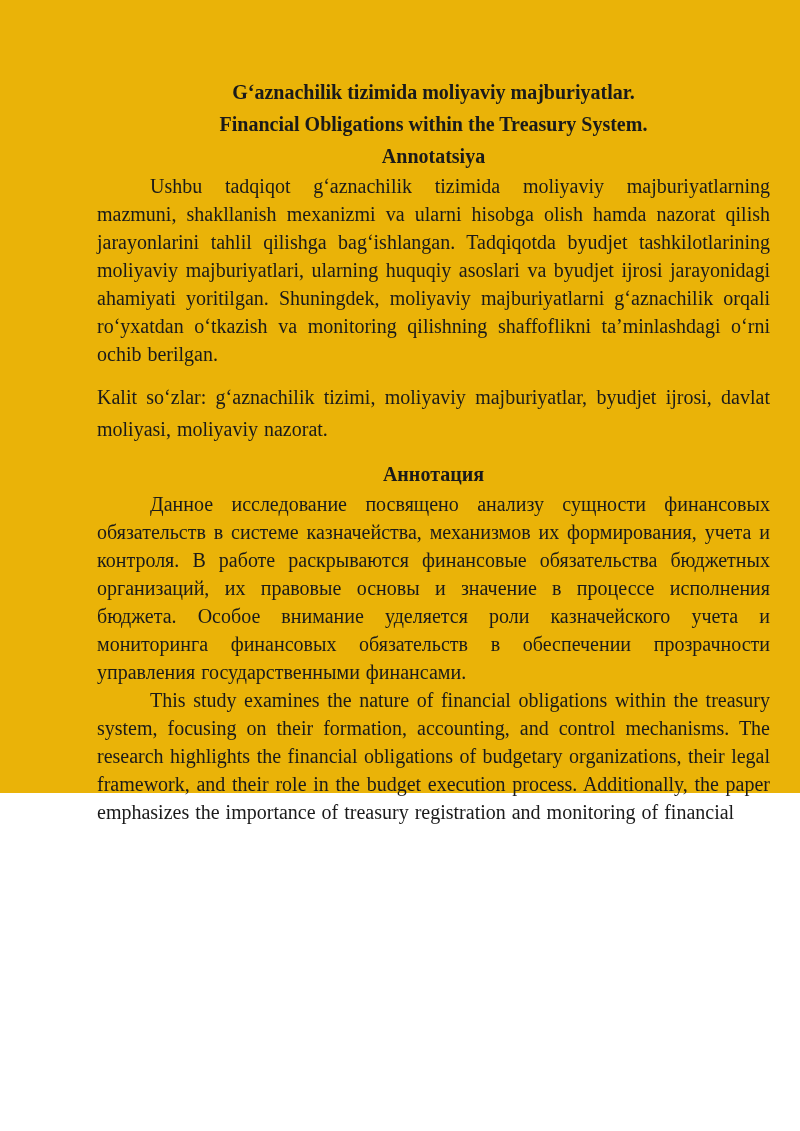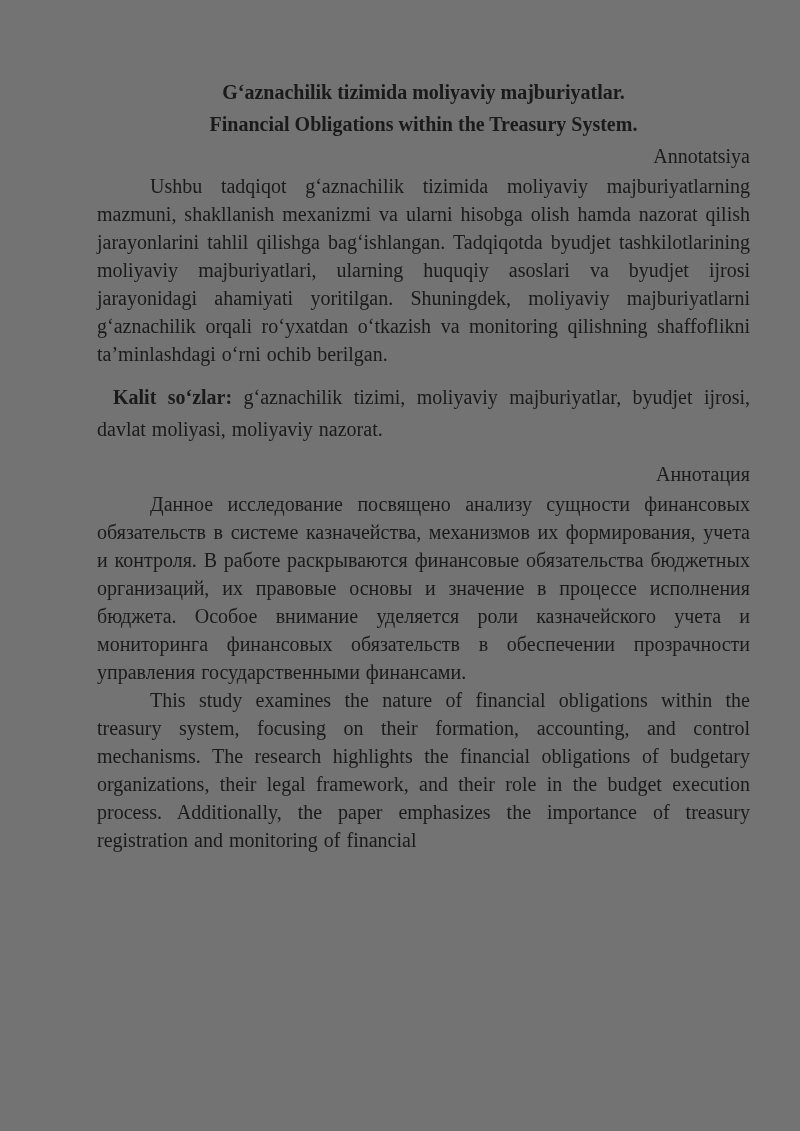--- a/index.html
+++ b/index.html
@@ -10,37 +10,37 @@
   body {
     width: 800px;
     height: 1131px;
     overflow: hidden;
     font-family: "Liberation Serif", "DejaVu Serif", serif;
     color: #1a1a1a;
   }
   .page {
     box-sizing: border-box;
     width: 800px;
-    height: 1131px;
-    padding: 76px 50px 0 97px;
-    background: #737373;
+    height: 793px;
+    padding: 76px 30px 0 97px;
+    background: #eab308;
   }
   .t-line {
     margin: 0;
     font-size: 20px;
     line-height: 32px;
     font-weight: bold;
     text-align: center;
   }
   .heading {
     margin: 0;
     font-size: 20px;
     line-height: 32px;
-    font-weight: normal;
-    text-align: right;
+    font-weight: bold;
+    text-align: center;
   }
   .heading.gap {
     margin-top: 13px;
   }
   .para {
     margin: 0;
     font-size: 20px;
     line-height: 28px;
     text-align: justify;
     text-indent: 53px;
@@ -48,22 +48,21 @@
   }
   .kw {
     margin: 13px 0 0 0;
     font-size: 20px;
     line-height: 32px;
     text-align: justify;
     text-indent: 0;
     word-spacing: 1px;
   }
   .kw strong {
-    font-weight: bold;
-    margin-left: 16px;
+    font-weight: normal;
   }
 </style>
 </head>
 <body>
 
 <div class="page">
 
   <p class="t-line">G‘aznachilik tizimida moliyaviy majburiyatlar.</p>
   <p class="t-line">Financial Obligations within the Treasury System.</p>
 

